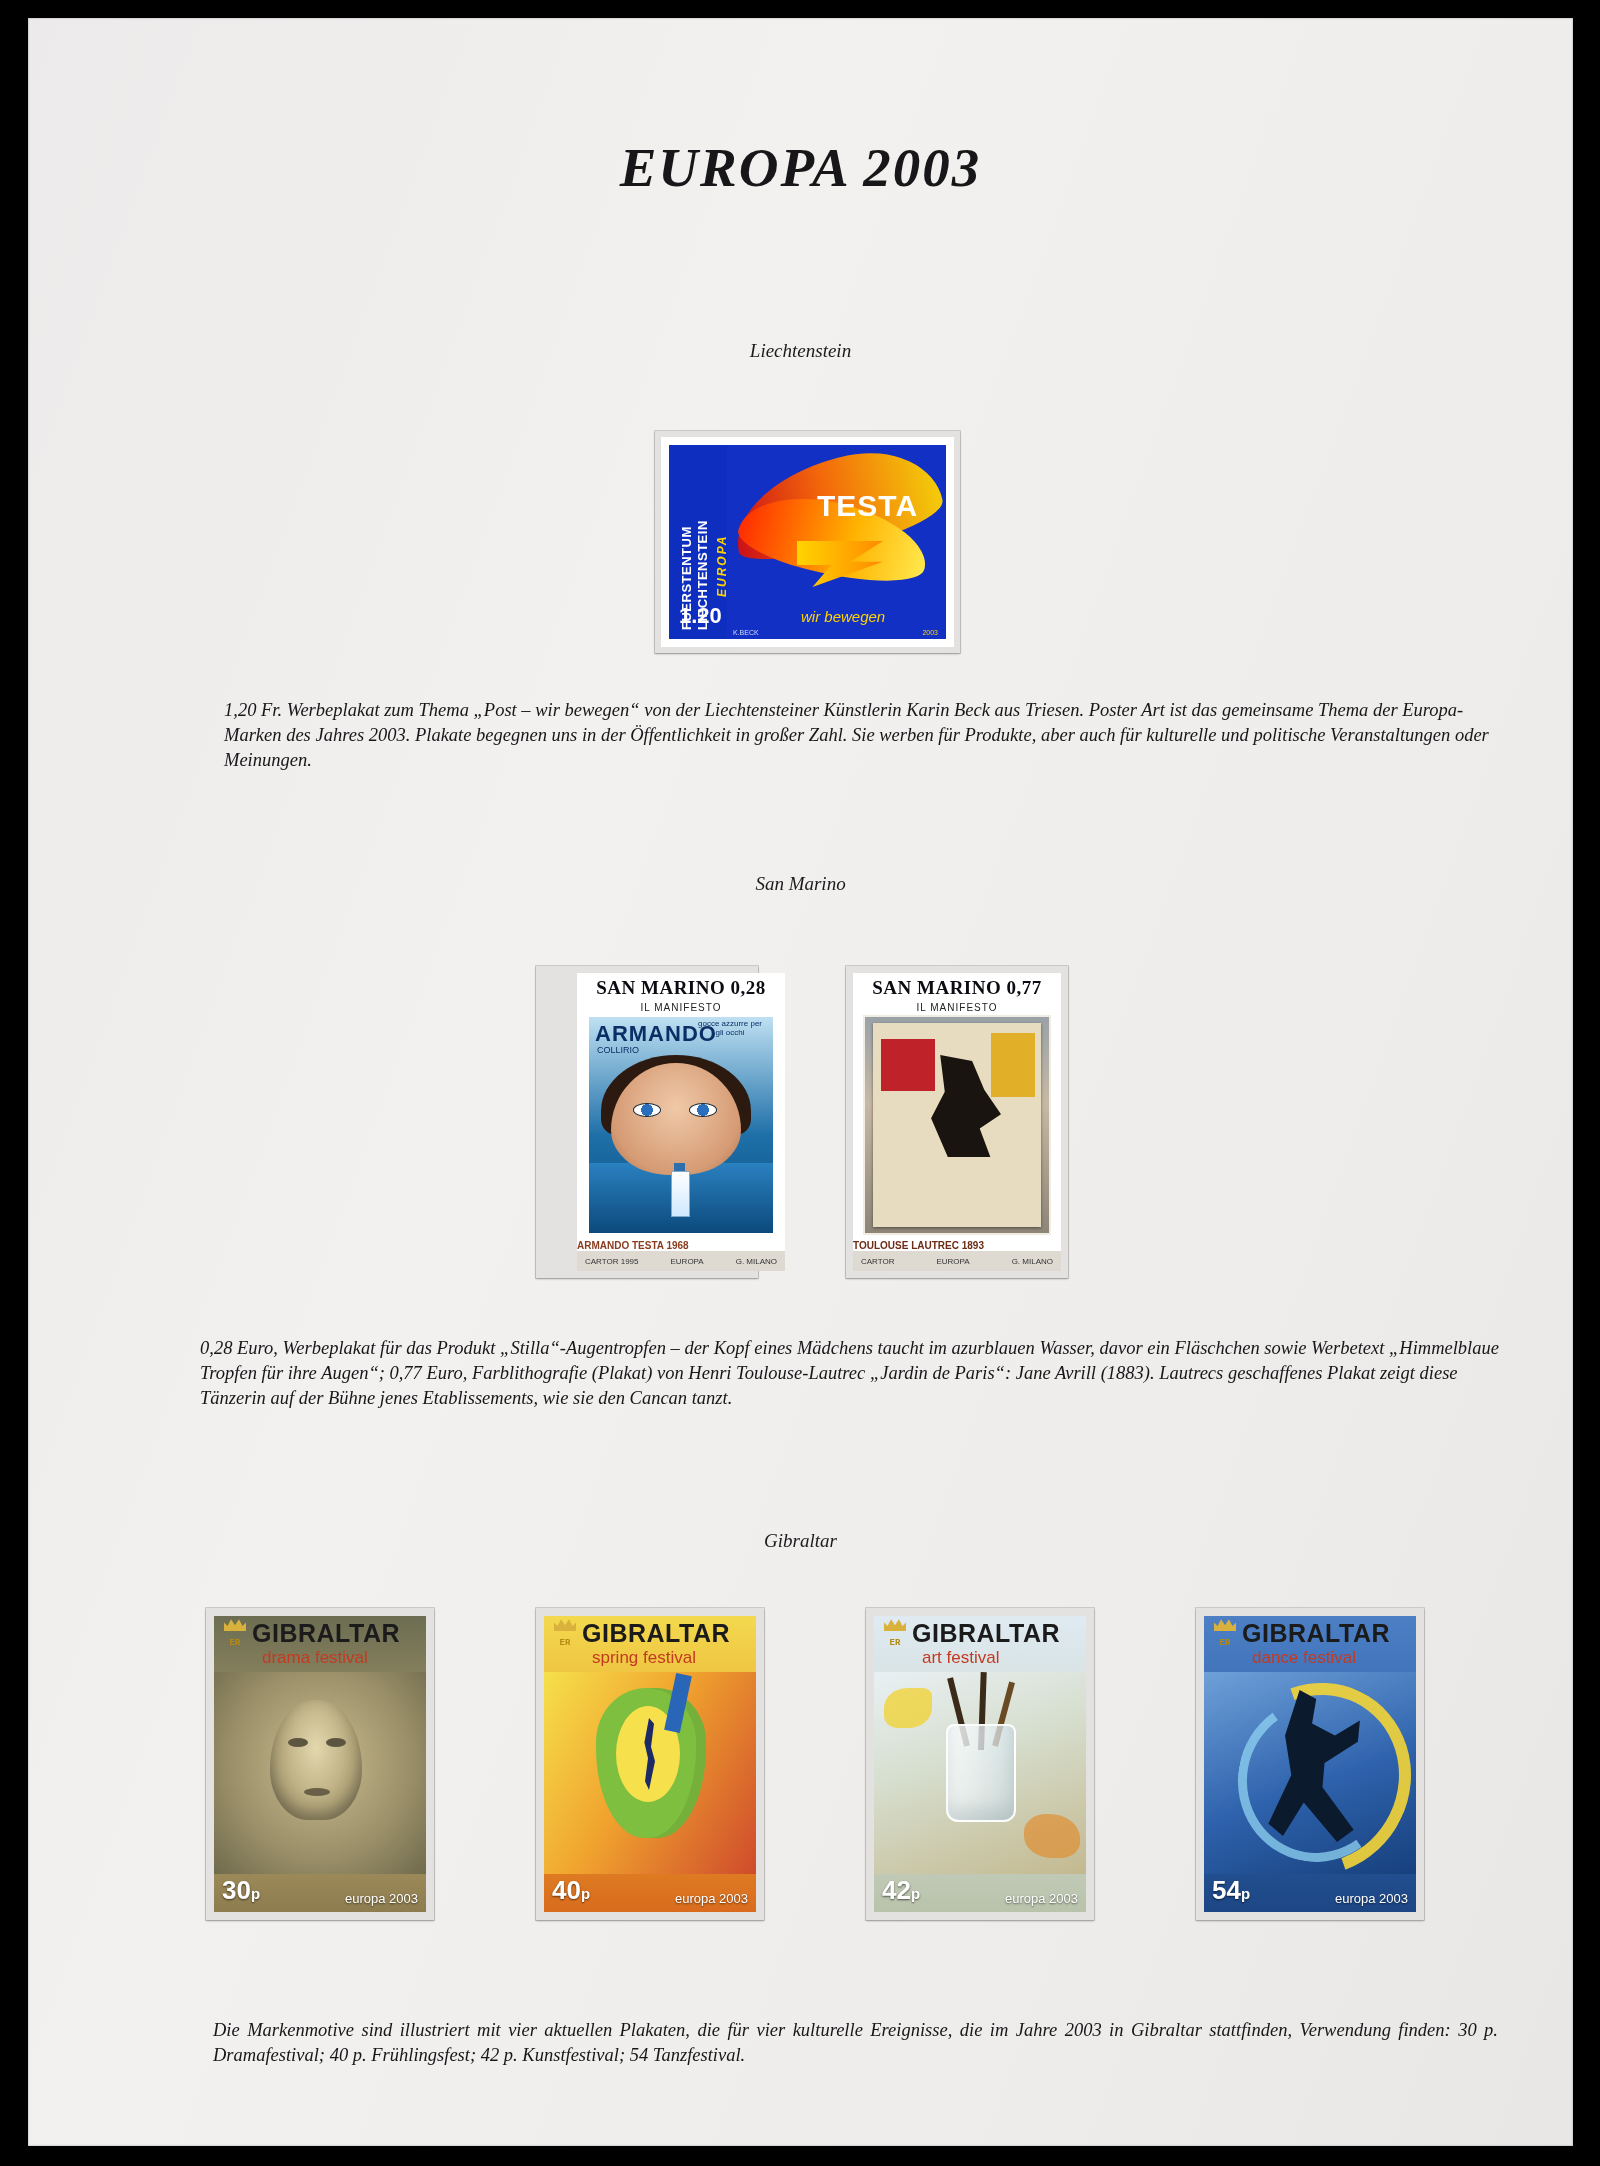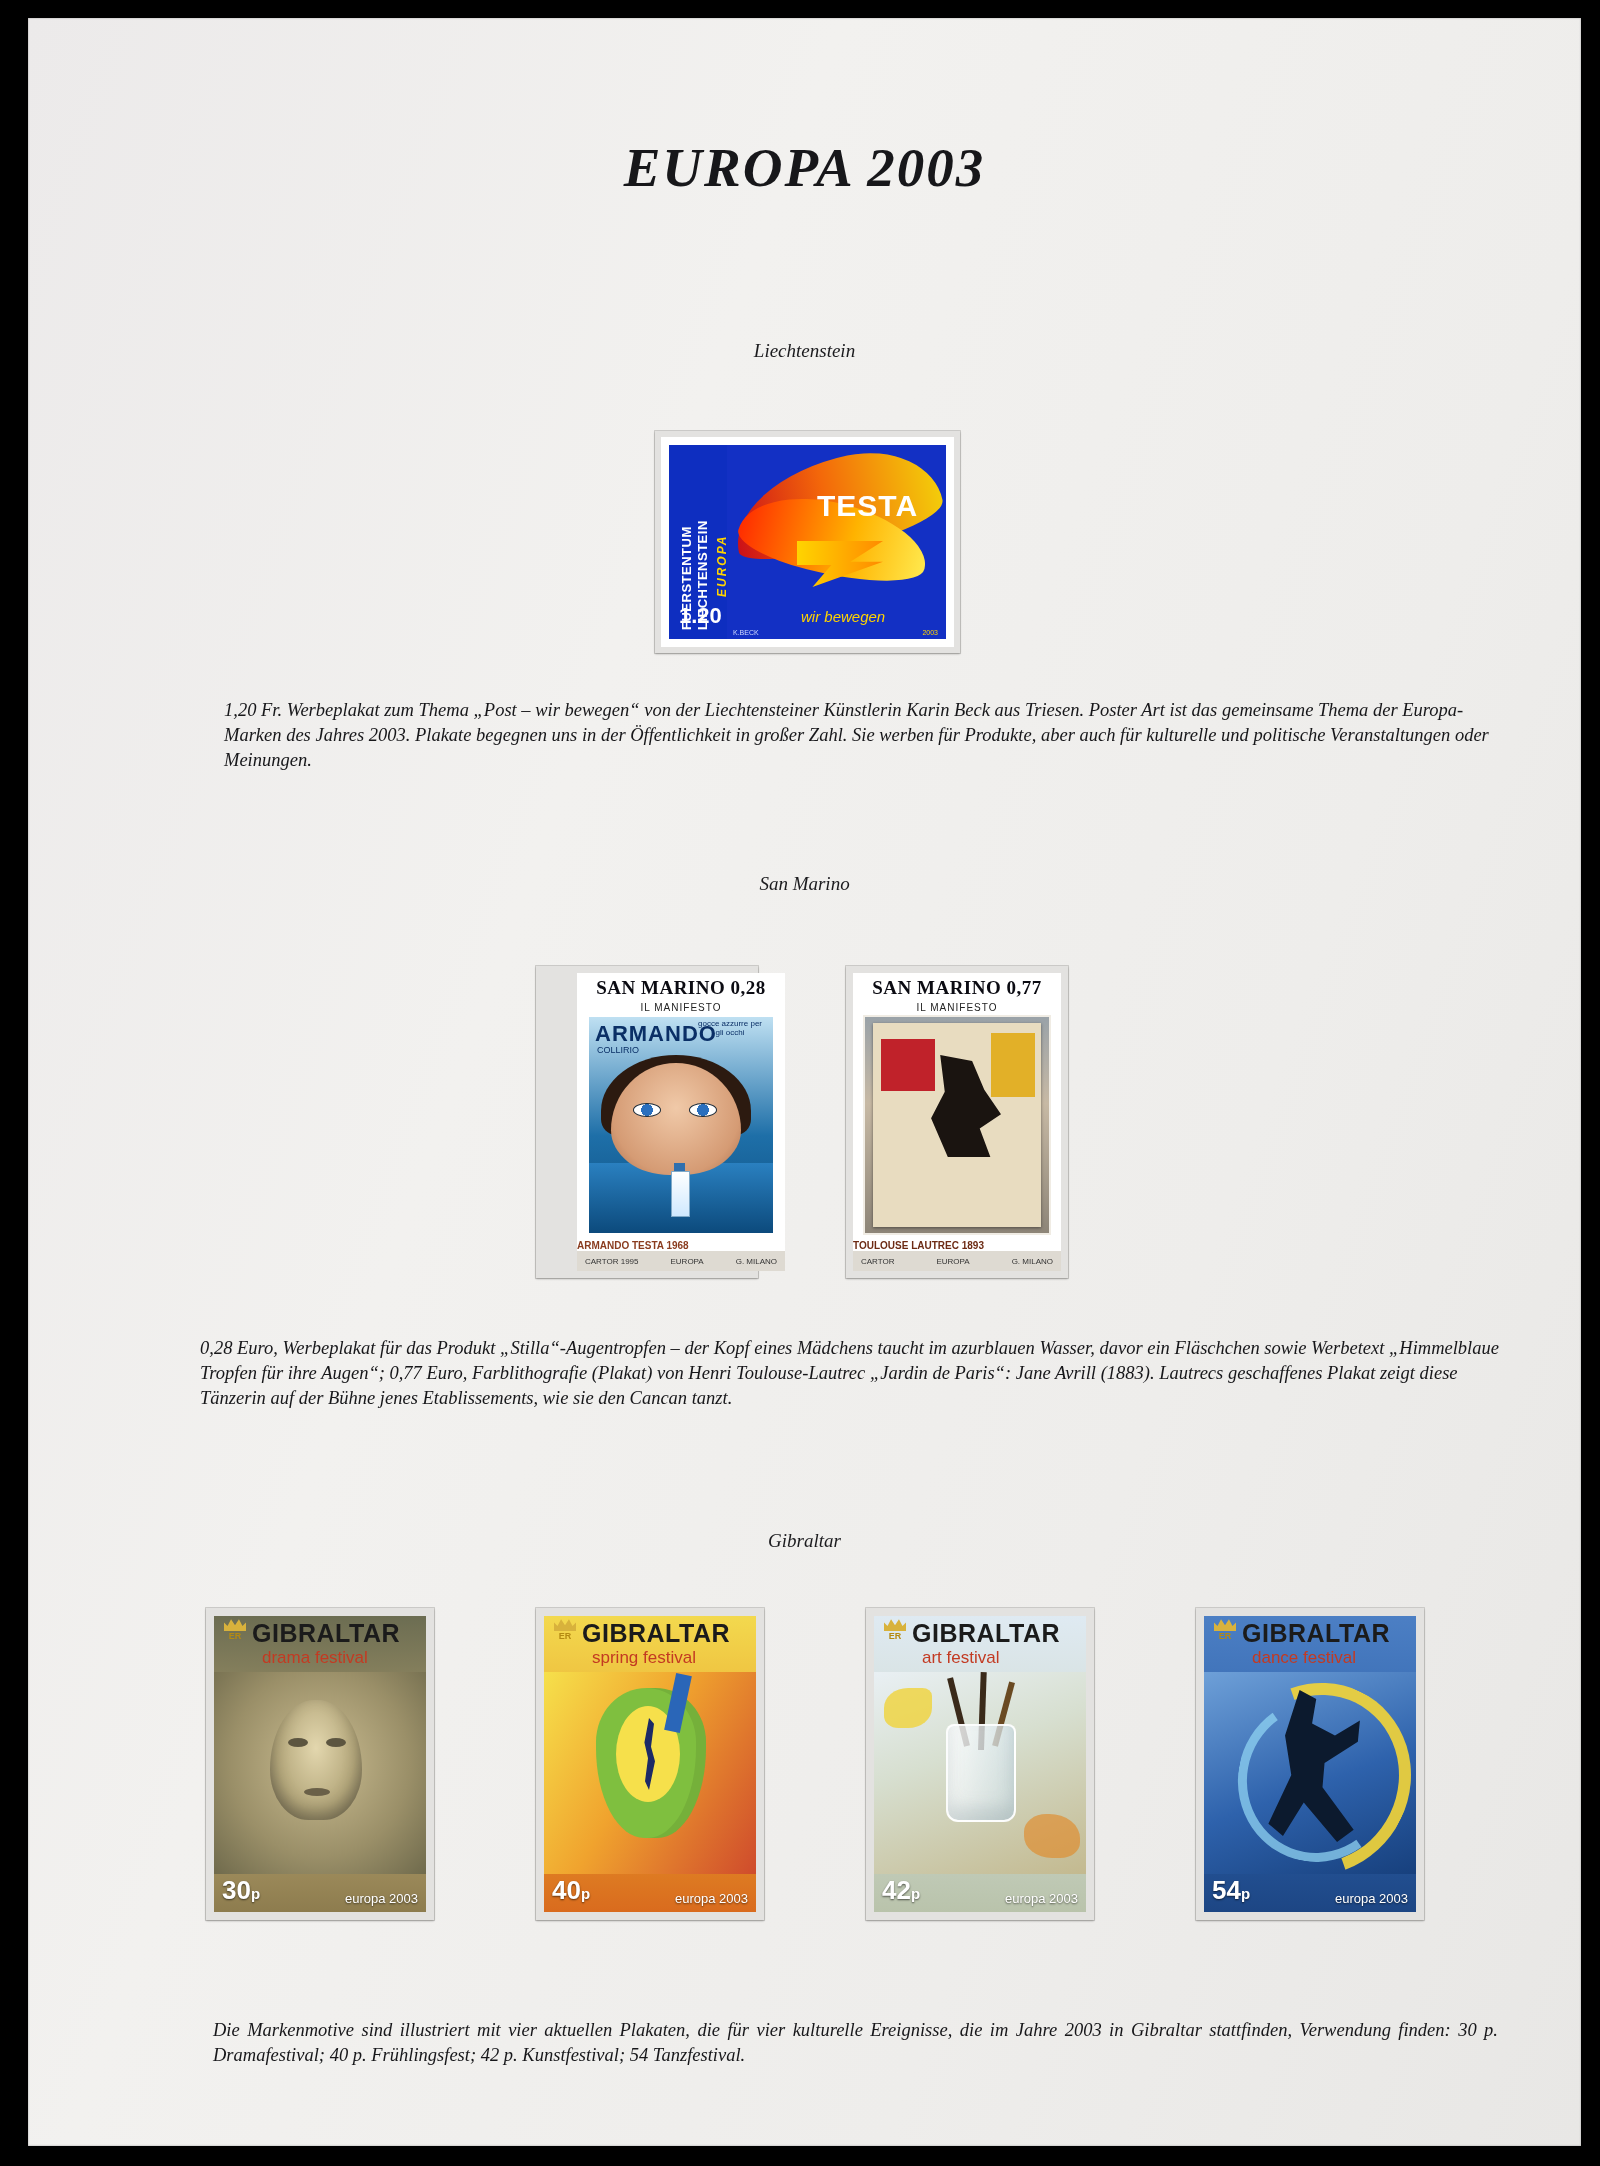--- a/index.html
+++ b/index.html
@@ -15,21 +15,20 @@
   }
   .page {
     position: absolute;
     left: 28px;
     top: 18px;
     width: 1545px;
     height: 2128px;
     background: #efeeec;
     background: linear-gradient(110deg,#eceaea 0%, #f2f1ef 35%, #eeedeb 70%, #e8e7e5 100%);
     box-shadow: 0 0 2px #999 inset;
-    padding-left: 8px;
   }
   .page-inner {
     position: absolute;
     inset: 0;
   }
 
   
   .title {
     position: absolute;
     top: 118px;
@@ -276,23 +275,23 @@
   #mount-gib3 { left: 838px; }
   #mount-gib4 { left: 1168px; }
   .gib-stamp { left: 8px; top: 8px; width: 212px; height: 296px; }
 
   .gib-head {
     position: absolute; left: 0; right: 0; top: 0; height: 34px;
     display: flex; align-items: center;
   }
   .gib-crown {
     width: 34px; height: 30px; margin-left: 4px;
-    display: flex; flex-direction: column; align-items: center; justify-content: flex-start;
+    display: flex; flex-direction: column; align-items: center; justify-content: space-between;
     color: #b48a12; font-size: 9px; font-weight: bold;
-    font-family: Liberation Sans, sans-serif;
+    font-family: Liberation Mono, monospace;
   }
   .crown-shape {
     width: 22px; height: 13px;
     background: #d8b23c;
     clip-path: polygon(0 100%, 0 35%, 16% 62%, 32% 10%, 50% 55%, 68% 10%, 84% 62%, 100% 35%, 100% 100%);
   }
   .gib-title {
     font-family: "Liberation Sans", sans-serif;
     font-weight: bold; font-size: 25px; letter-spacing: .5px;
     color: #1b1b1b;

